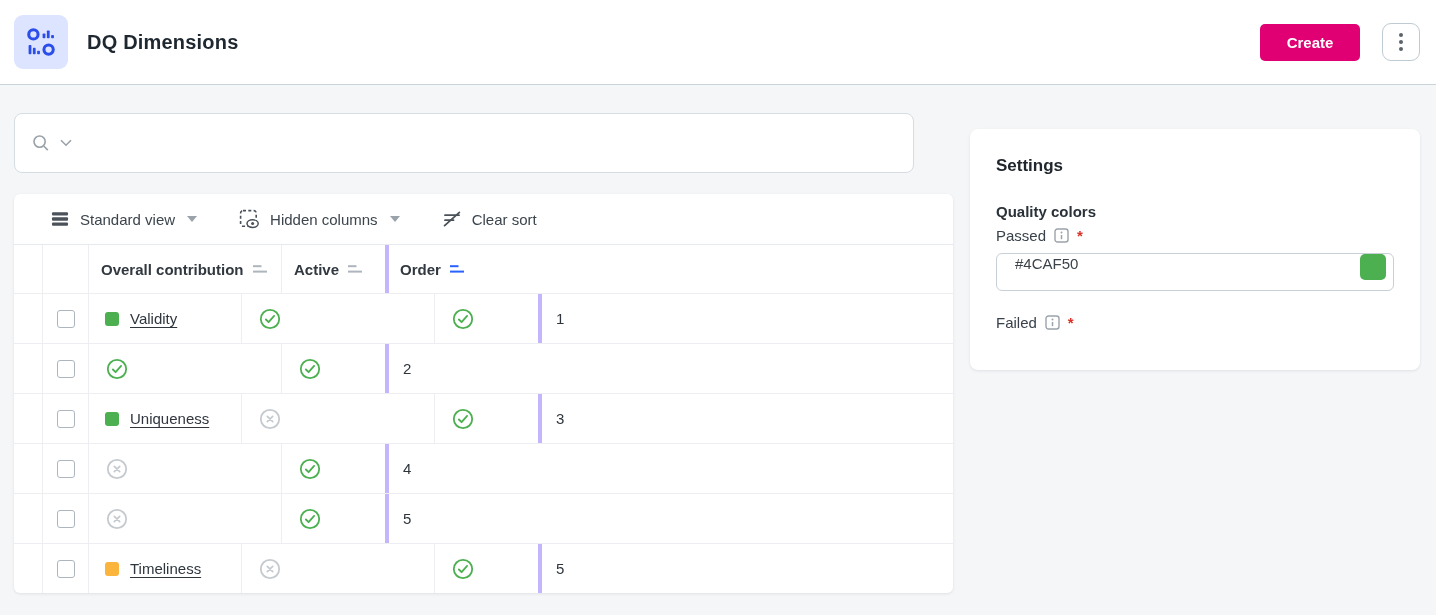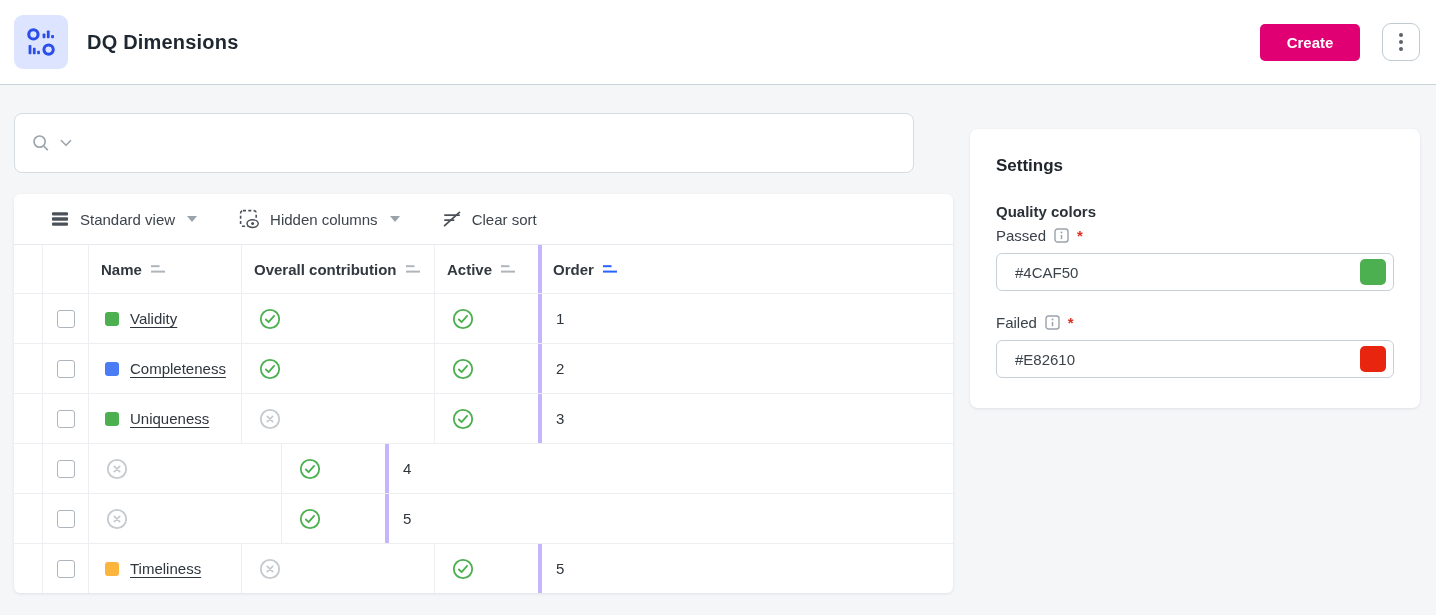--- a/index.html
+++ b/index.html
@@ -107,21 +107,21 @@
     padding:27px 26px 30px 26px;
   }
   .settings-title { font-size:17px; font-weight:700; color:#20262D; margin:0 0 27px 0; }
   .section-label { font-size:15px; font-weight:700; color:#2A3138; margin-bottom:7px; }
   .field-label-row { display:flex; align-items:center; gap:8px; margin-bottom:9px; }
   .field-label { font-size:15px; color:#39414A; }
   .req-star { color:#DB3125; font-size:15px; font-weight:700; }
   .color-input-wrap {
     width:398px; height:38px;
     border:1px solid #C7D0D7; border-radius:6px;
-    display:flex; align-items:center; padding:0 7px 0 16px; background:#fff;
+    display:flex; align-items:flex-start; padding:0 7px 0 16px; background:#fff;
   }
   .color-input {
     flex:1; border:none; outline:none; font-size:15px;
     font-family:inherit; color:#3C434B; background:transparent;
   }
   .color-swatch { width:26px; height:26px; border-radius:5px; flex:0 0 auto; cursor:pointer; }
   .field-block + .field-block { margin-top:23px; }
   .info-ic { display:flex; cursor:pointer; }
 </style>
 </head>
@@ -209,31 +209,20 @@
               <line x1="2.6" y1="16.6" x2="17.4" y2="3.4"></line>
             </svg>
           </span>
           <span>Clear sort</span>
         </button>
       </div>
 
       <div class="thead">
         <div class="c c-drag"></div>
         <div class="c c-check"></div>
-        <div class="c c-name">
-          <span class="th-label">
-            <span>Name</span>
-            <span class="sort-ic">
-              <svg width="16" height="12" viewBox="0 0 16 12">
-                  <line x1="1" y1="3.2" x2="9.5" y2="3.2" stroke="currentColor" stroke-width="2"></line>
-                  <line x1="1" y1="8.6" x2="15" y2="8.6" stroke="currentColor" stroke-width="2"></line>
-                </svg>
-            </span>
-          </span>
-        </div>
         <div class="c c-contrib">
           <span class="th-label">
             <span>Overall contribution</span>
             <span class="sort-ic">
               <svg width="16" height="12" viewBox="0 0 16 12">
                   <line x1="1" y1="3.2" x2="9.5" y2="3.2" stroke="currentColor" stroke-width="2"></line>
                   <line x1="1" y1="8.6" x2="15" y2="8.6" stroke="currentColor" stroke-width="2"></line>
                 </svg>
             </span>
           </span>
@@ -290,24 +279,20 @@
     </div>
     <div class="c c-order">
       <span class="order-val">1</span>
     </div>
   </div>
 
   <div class="trow">
     <div class="c c-drag"></div>
     <div class="c c-check">
       <span class="checkbox" role="checkbox" aria-checked="false"></span>
-    </div>
-    <div class="c c-name">
-      <span class="swatch" style="background: rgb(74, 124, 246);"></span>
-      <a class="dim-link">Completeness</a>
     </div>
     <div class="c c-contrib">
       <span class="status">
   <svg width="22" height="22" viewBox="0 0 22 22">
                   <circle cx="11" cy="11" r="9.2" fill="none" stroke="#4CAF50" stroke-width="1.8"></circle>
                   <path d="M6.9 11.5l2.7 2.7 5.5-6.3" fill="none" stroke="#4CAF50" stroke-width="1.8" stroke-linecap="round" stroke-linejoin="round"></path>
                 </svg>
 </span>
     </div>
     <div class="c c-active">
@@ -466,19 +451,15 @@
         <span class="field-label">Failed</span>
         <span class="info-ic">
           <svg width="15" height="15" viewBox="0 0 15 15">
               <rect x="1" y="1" width="13" height="13" rx="2.5" fill="none" stroke="#9BA3AB" stroke-width="1.4"></rect>
               <circle cx="7.5" cy="4.5" r="1" fill="#9BA3AB"></circle>
               <line x1="7.5" y1="7" x2="7.5" y2="11.2" stroke="#9BA3AB" stroke-width="1.5"></line>
             </svg>
         </span>
         <span class="req-star">*</span>
       </div>
-      <div class="color-input-wrap">
-        <input class="color-input" type="text" value="#E82610" style="">
-        <span class="color-swatch" style="background: rgb(232, 38, 16);"></span>
-      </div>
     </div>
   </aside>
 </main>
 
 </body></html>

